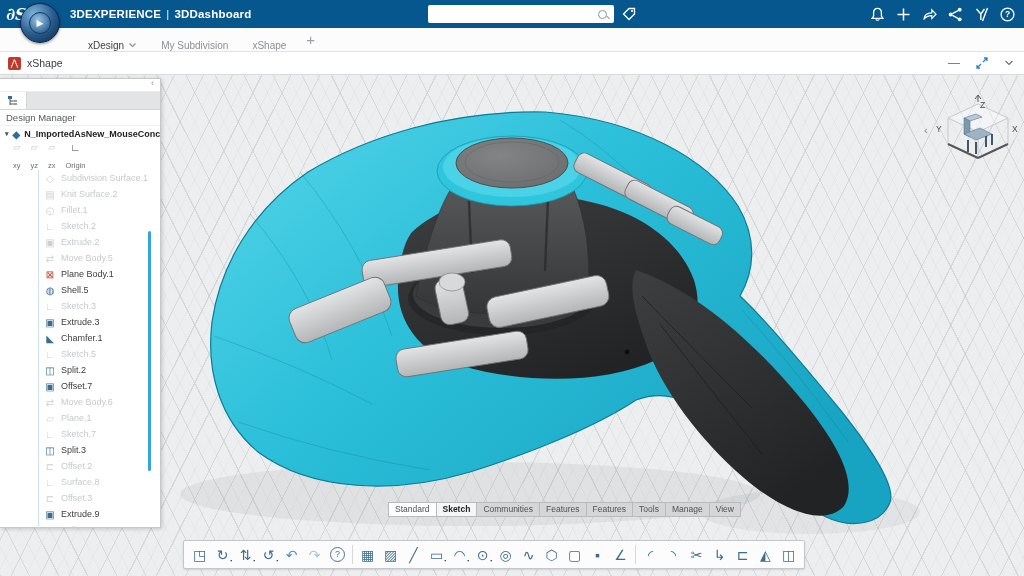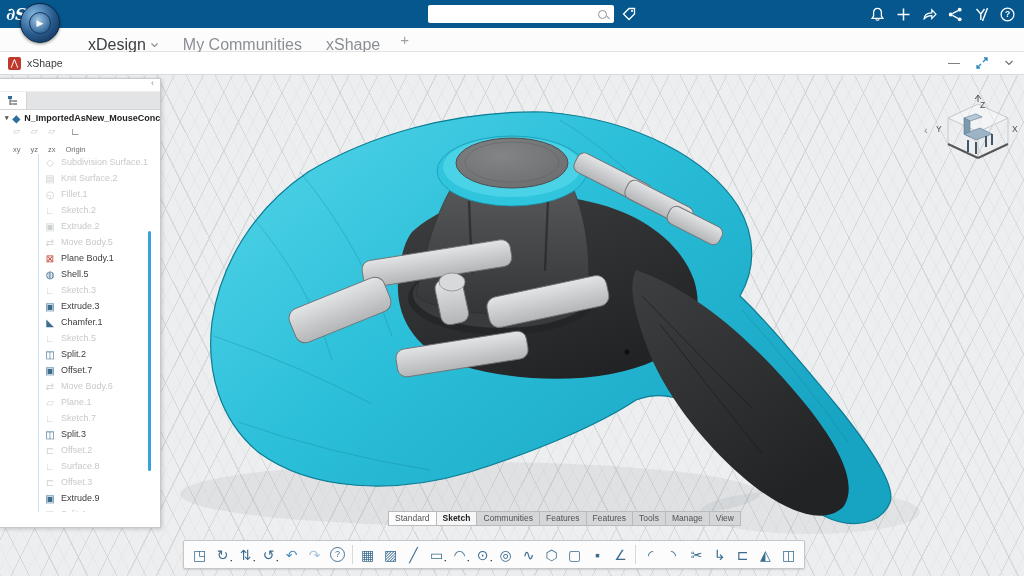--- a/index.html
+++ b/index.html
@@ -23,21 +23,21 @@
              font-family:"Liberation Sans",sans-serif;}
   .mag{width:7px;height:7px;border:1.4px solid #8d939b;border-radius:50%;position:relative;margin-right:7px;flex:none;}
   .mag::after{content:"";position:absolute;width:4px;height:1.4px;background:#8d939b;transform:rotate(45deg);
              right:-3.5px;bottom:-1px;}
   .tagicon{position:absolute;left:621px;top:6px;}
   .top-icons{position:absolute;right:4px;top:0;height:28px;display:flex;align-items:center;gap:9px;padding-right:4px;}
   .tico{width:17px;height:17px;display:flex;align-items:center;justify-content:center;cursor:pointer;}
   
   .navrow{position:absolute;left:0;top:28px;width:1024px;height:24px;background:#fcfcfc;
           border-bottom:1px solid #e3e3e3;display:flex;align-items:stretch;padding-left:76px;box-sizing:border-box;z-index:10;}
-  .nav-tab{display:flex;align-items:center;gap:4px;padding:17px 12px;font-size:16px;color:#8b8f94;position:relative;cursor:pointer;}
+  .nav-tab{display:flex;align-items:center;gap:4px;padding:17px 12px;font-size:10px;color:#8b8f94;position:relative;cursor:pointer;}
   .nav-tab.active{color:#3c3f42;}
   .nav-tab.active::after{content:"";position:absolute;left:4px;right:4px;bottom:0;height:3px;background:#2e86c1;}
   .nav-tab.add{font-size:15px;color:#9aa0a5;padding:0 8px;}
   
   .approw{position:absolute;left:0;top:52px;width:1024px;height:22px;background:#fff;border-bottom:1px solid #d9dadb;
           display:flex;align-items:center;z-index:10;}
   .xshape-ic{width:13px;height:13px;border-radius:2px;background:#c0392b;color:#fff;font-size:9px;line-height:13px;
           text-align:center;margin:0 6px 0 8px;flex:none;}
   .appname{font-size:10.5px;color:#3a3c3e;}
   .win-controls{position:absolute;right:10px;top:0;height:22px;display:flex;align-items:center;gap:16px;}
@@ -72,39 +72,40 @@
   .pl-ic{font-size:9px;color:#c3c6c8;}
   .pl-cell.origin .pl-ic{color:#3a3c3e;font-size:10px;}
   .pl-lb{font-size:7.5px;color:#6b6e71;margin-top:9px;}
   .tree-rows{list-style:none;margin:0;padding:0;}
   .trow{height:16px;display:flex;align-items:center;gap:5px;padding-left:44px;font-size:9px;color:#3b3d3f;cursor:pointer;}
   .trow .tic{width:12px;text-align:center;font-size:10px;color:#3c6d90;flex:none;}
   .trow.muted{color:#c6c9cb;}
   .trow.muted .tic{color:#ced1d3;}
   .vscroll{position:absolute;right:9px;top:152px;width:3px;height:240px;background:#36a3d9;border-radius:2px;cursor:pointer;}
   
-  .bottom-tabs{position:absolute;left:388px;top:437px;display:flex;z-index:6;}
+  .bottom-tabs{position:absolute;left:388px;top:428px;display:flex;z-index:6;}
   .btab{height:13px;line-height:13px;font-size:8.5px;color:#4f5254;background:#d5d6d7;border:1px solid #b9babb;
         border-left:none;padding:0 6px;cursor:pointer;white-space:nowrap;}
   .btab:first-child{border-left:1px solid #b9babb;}
   .btab.light{background:#fdfdfd;}
   .btab.active{background:#f6f6f6;color:#212325;font-weight:700;}
   
   .toolbar{position:absolute;left:183px;top:466px;height:27px;background:#fcfcfd;border:1px solid #c5c6c7;border-radius:2px;
         display:flex;align-items:center;padding:0 4px;z-index:6;box-shadow:0 1px 2px rgba(0,0,0,.12);}
   .tool{width:23px;height:23px;display:flex;align-items:center;justify-content:center;position:relative;cursor:pointer;border-radius:2px;}
   .tool .glyph{font-size:14px;color:#3c6d90;line-height:1;}
   .tool .dd{position:absolute;right:1px;bottom:3px;font-size:9px;font-weight:700;color:#2f3133;line-height:4px;}
   .tsep{width:1px;height:19px;background:#d7d8d9;margin:0 3px;flex:none;}
 </style>
 </head>
 <body>
 
 <div class="topbar">
   <span class="logo3ds">∂S</span>
+  <div class="brand"><b>3DEXPERIENCE</b><span class="sep">|</span><b>3DDashboard</b></div>
   <div class="searchbox">
     <input value="" placeholder="" style="">
     <span class="mag"></span>
   </div>
   <svg class="tagicon" width="16" height="16" viewBox="0 0 16 16">
     <path d="M2.5,8 L8,2.5 L13.5,2.5 L13.5,8 L8,13.5 Z" fill="none" stroke="#fff" stroke-width="1.3"></path>
     <circle cx="11" cy="5" r="1.1" fill="#fff"></circle>
   </svg>
   <div class="top-icons">
       <div class="tico">
@@ -150,21 +151,21 @@
   </div>
 
 <div class="navrow">
     <div class="nav-tab active">
       <span>xDesign</span>
       <svg width="9" height="8" viewBox="0 0 9 8">
         <polyline points="1.5,2.5 4.5,5.5 7.5,2.5" fill="none" stroke="#8a8f94" stroke-width="1.2"></polyline>
       </svg>
     </div>
     <div class="nav-tab">
-      <span>My Communities</span>
+      <span>My Subdivision</span>
     </div>
     <div class="nav-tab">
       <span>xShape</span>
     </div>
     <div class="nav-tab add">
       <span>+</span>
     </div>
   </div>
 
 <div class="approw">
@@ -322,20 +323,21 @@
     <div class="panel-tabs">
       <div class="ptab">
         <svg width="12" height="12" viewBox="0 0 12 12">
           <rect x="1" y="1" width="4" height="3" fill="#2e6e9e"></rect>
           <path d="M3,4 L3,10 M3,6 L7,6 M3,9 L7,9" stroke="#56575a" stroke-width="1" fill="none"></path>
           <rect x="7" y="5" width="3" height="2" fill="#9a9b9d"></rect>
             <rect x="7" y="8" width="3" height="2" fill="#9a9b9d"></rect>
         </svg>
       </div>
     </div>
+    <div class="panel-title">Design Manager</div>
     <div class="tree">
       <div class="guide"></div>
       <div class="root-row">
         <span class="root-car">▾</span>
         <span class="root-ic">◆</span>
         <span>N_ImportedAsNew_MouseConcept2</span>
       </div>
       <div class="planes">
           <div class="pl-cell">
             <span class="pl-ic">▱</span>

